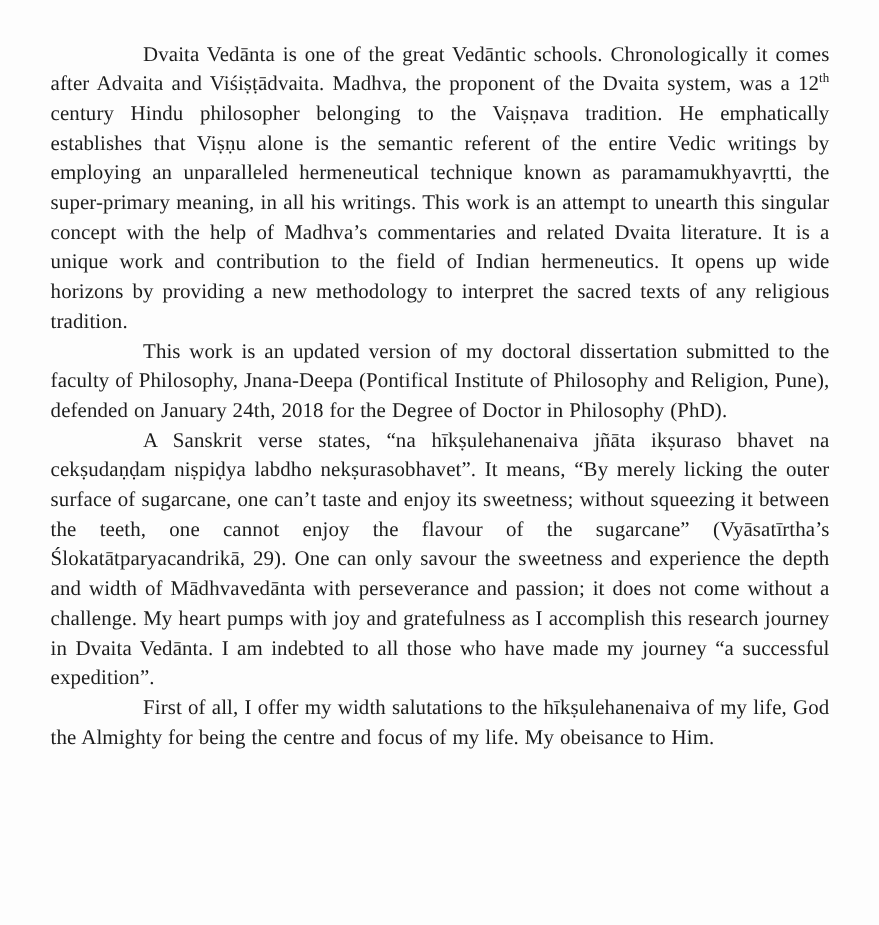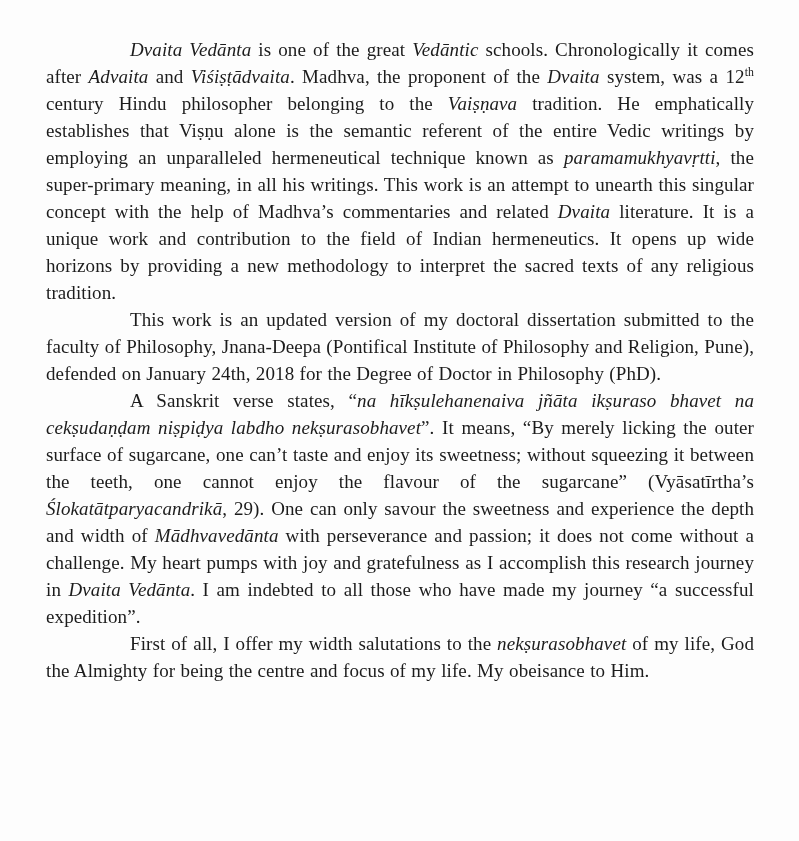--- a/index.html
+++ b/index.html
@@ -24,31 +24,30 @@
   .doc-body p.para {
     margin: 0;
     font-size: 19px;
     line-height: 27px;
     text-align: justify;
     text-indent: 84px;
     letter-spacing: 0.1px;
     word-spacing: 0.5px;
   }
   .doc-body p.para span.italic {
-    font-style: italic;
   }
   .doc-body p.para sup {
     font-size: 0.62em;
     line-height: 0;
     vertical-align: super;
   }
 </style>
 </head>
 <body>
 
 <div class="page">
   <div class="doc-body">
       <p class="para"><span class="italic">Dvaita Vedānta</span><span> is one of the great </span><span class="italic">Vedāntic</span><span> schools. Chronologically it comes after </span><span class="italic">Advaita</span><span> and </span><span class="italic">Viśiṣṭādvaita</span><span>. Madhva, the proponent of the </span><span class="italic">Dvaita</span><span> system, was a 12</span><sup>th</sup><span> century Hindu philosopher belonging to the </span><span class="italic">Vaiṣṇava</span><span> tradition. He emphatically establishes that Viṣṇu alone is the semantic referent of the entire Vedic writings by employing an unparalleled hermeneutical technique known as </span><span class="italic">paramamukhyavṛtti</span><span>, the super-primary meaning, in all his writings. This work is an attempt to unearth this singular concept with the help of Madhva’s commentaries and related </span><span class="italic">Dvaita</span><span> literature. It is a unique work and contribution to the field of Indian hermeneutics. It opens up wide horizons by providing a new methodology to interpret the sacred texts of any religious tradition.</span></p>
       <p class="para"><span>This work is an updated version of my doctoral dissertation submitted to the faculty of Philosophy, Jnana-Deepa (Pontifical Institute of Philosophy and Religion, Pune), defended on January 24th, 2018 for the Degree of Doctor in Philosophy (PhD).</span></p>
       <p class="para"><span>A Sanskrit verse states, “</span><span class="italic">na hīkṣulehanenaiva jñāta ikṣuraso bhavet na cekṣudaṇḍam niṣpiḍya labdho nekṣurasobhavet</span><span>”. It means, “By merely licking the outer surface of sugarcane, one can’t taste and enjoy its sweetness; without squeezing it between the teeth, one cannot enjoy the flavour of the sugarcane” (Vyāsatīrtha’s </span><span class="italic">Ślokatātparyacandrikā</span><span>, 29). One can only savour the sweetness and experience the depth and width of </span><span class="italic">Mādhvavedānta</span><span> with perseverance and passion; it does not come without a challenge. My heart pumps with joy and gratefulness as I accomplish this research journey in </span><span class="italic">Dvaita Vedānta</span><span>. I am indebted to all those who have made my journey “a successful expedition”.</span></p>
-      <p class="para"><span>First of all, I offer my width salutations to the </span><span class="italic">nekṣurasobhavet</span><span> of my life, God the Almighty for being the centre and focus of my life. My obeisance to Him.</span></p>
+      <p class="para"><span>First of all, I offer my width salutations to the </span><span class="italic">hīkṣulehanenaiva</span><span> of my life, God the Almighty for being the centre and focus of my life. My obeisance to Him.</span></p>
     </div>
 </div>
 
 </body></html>

